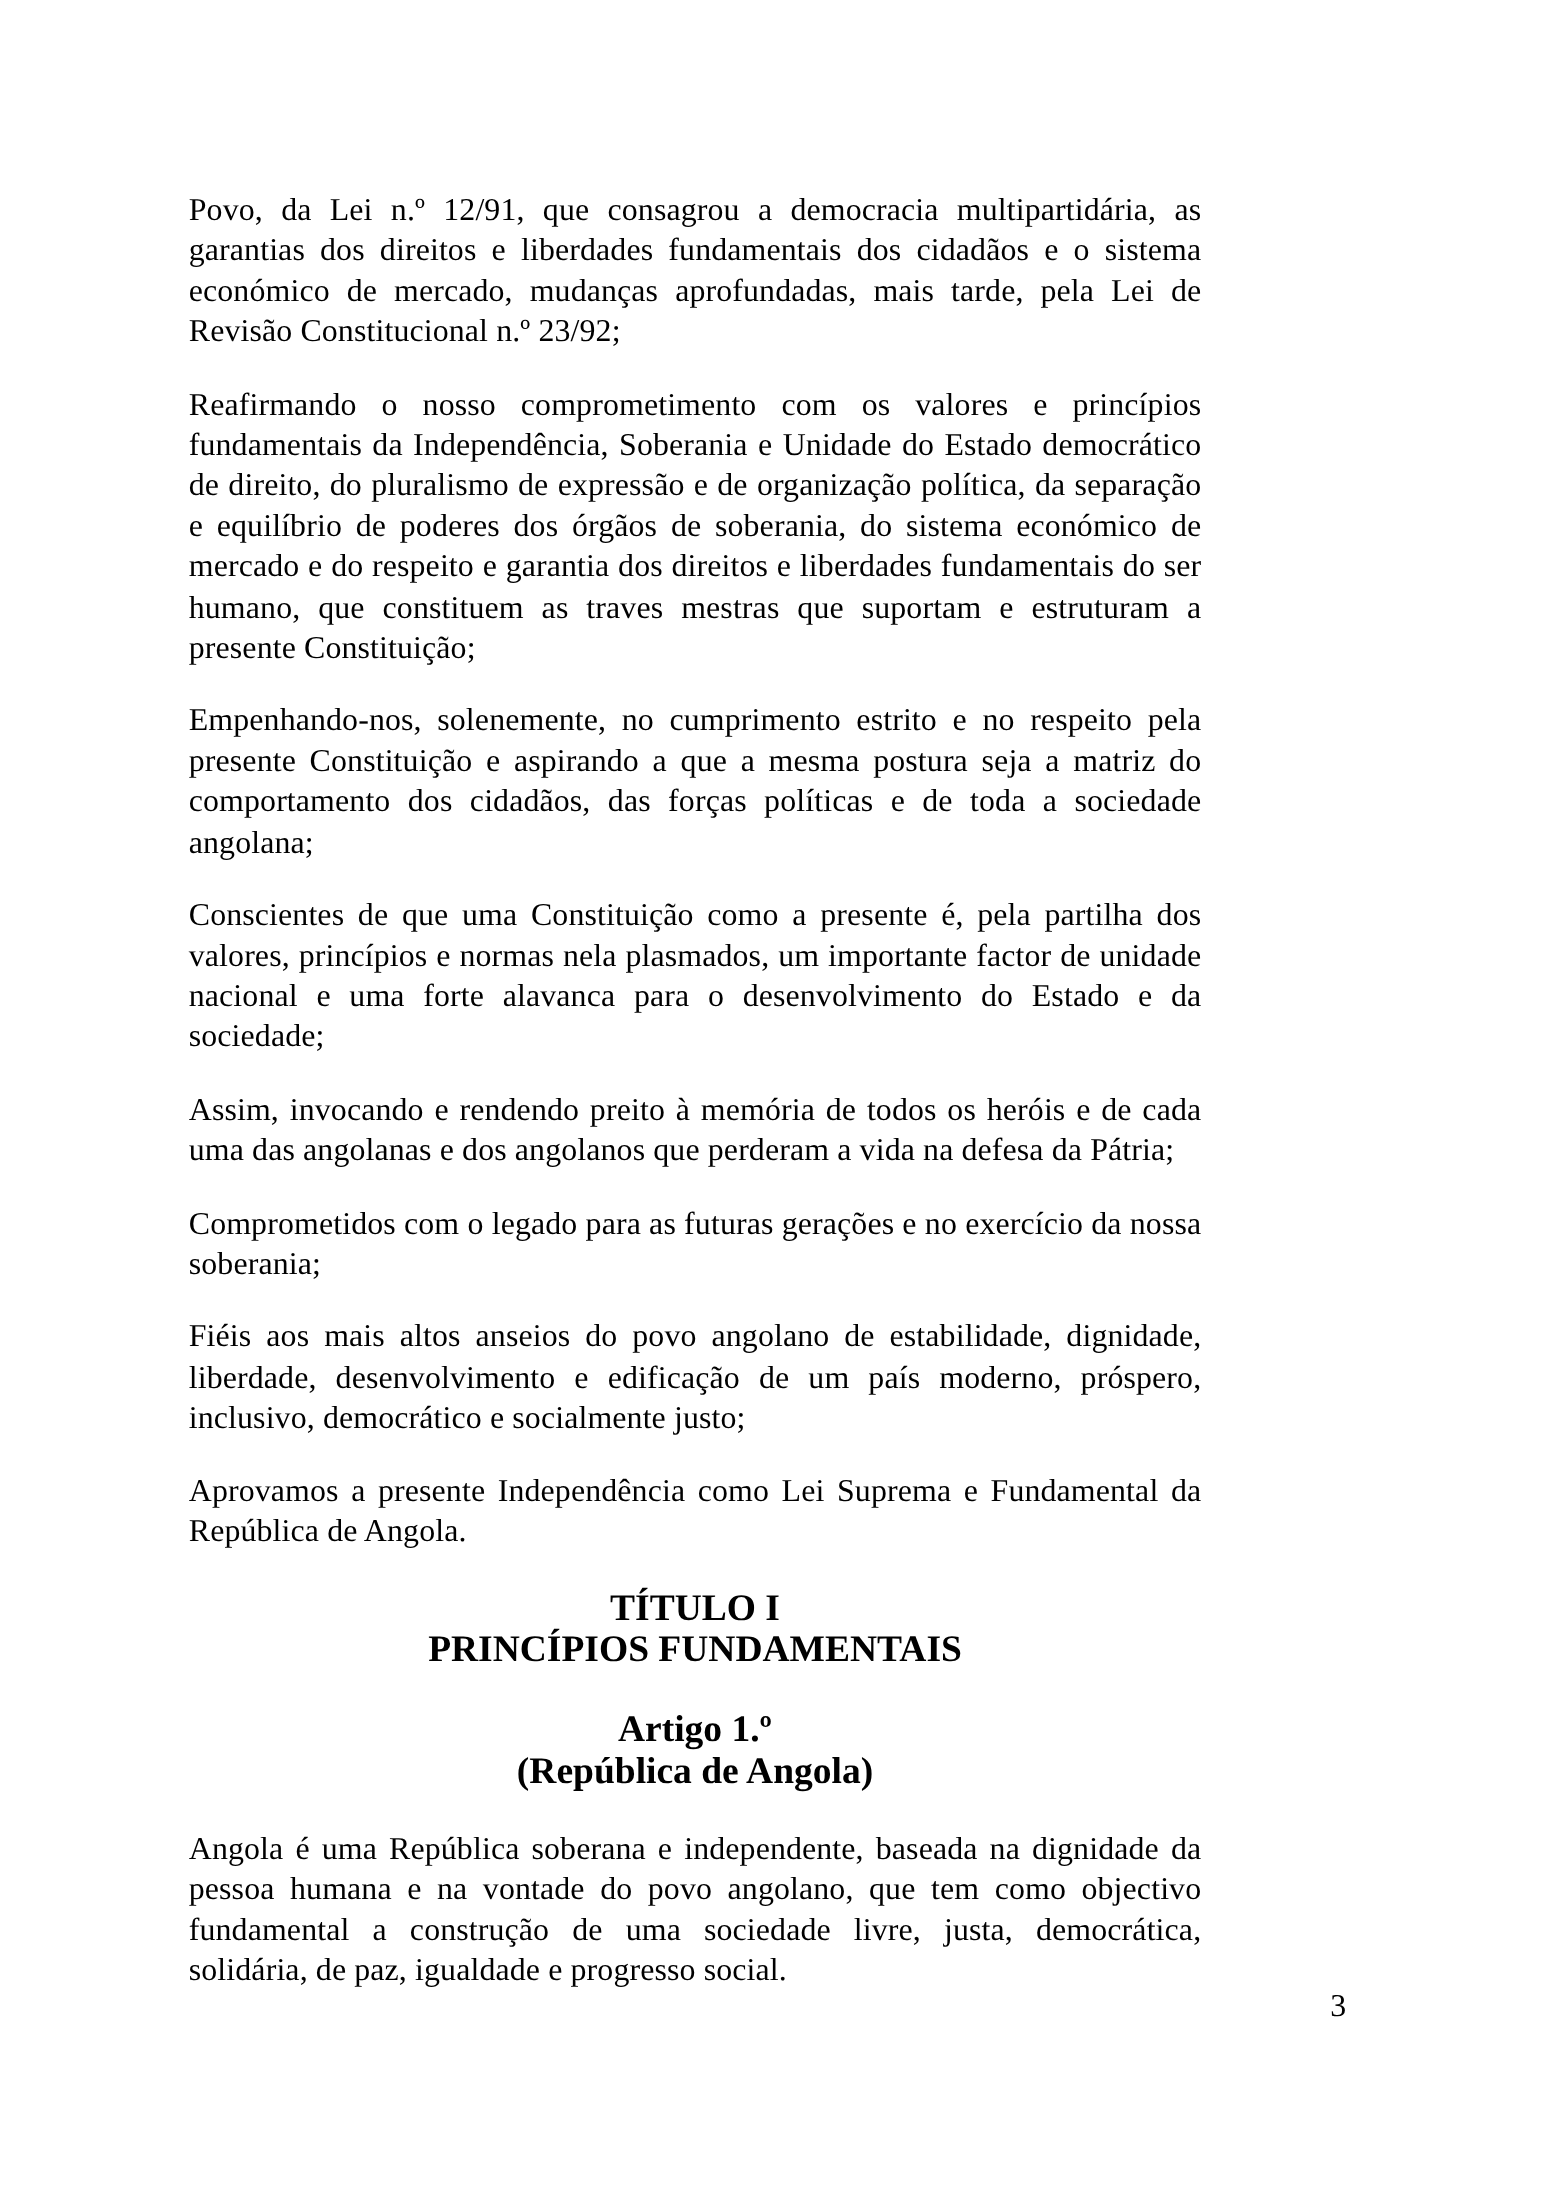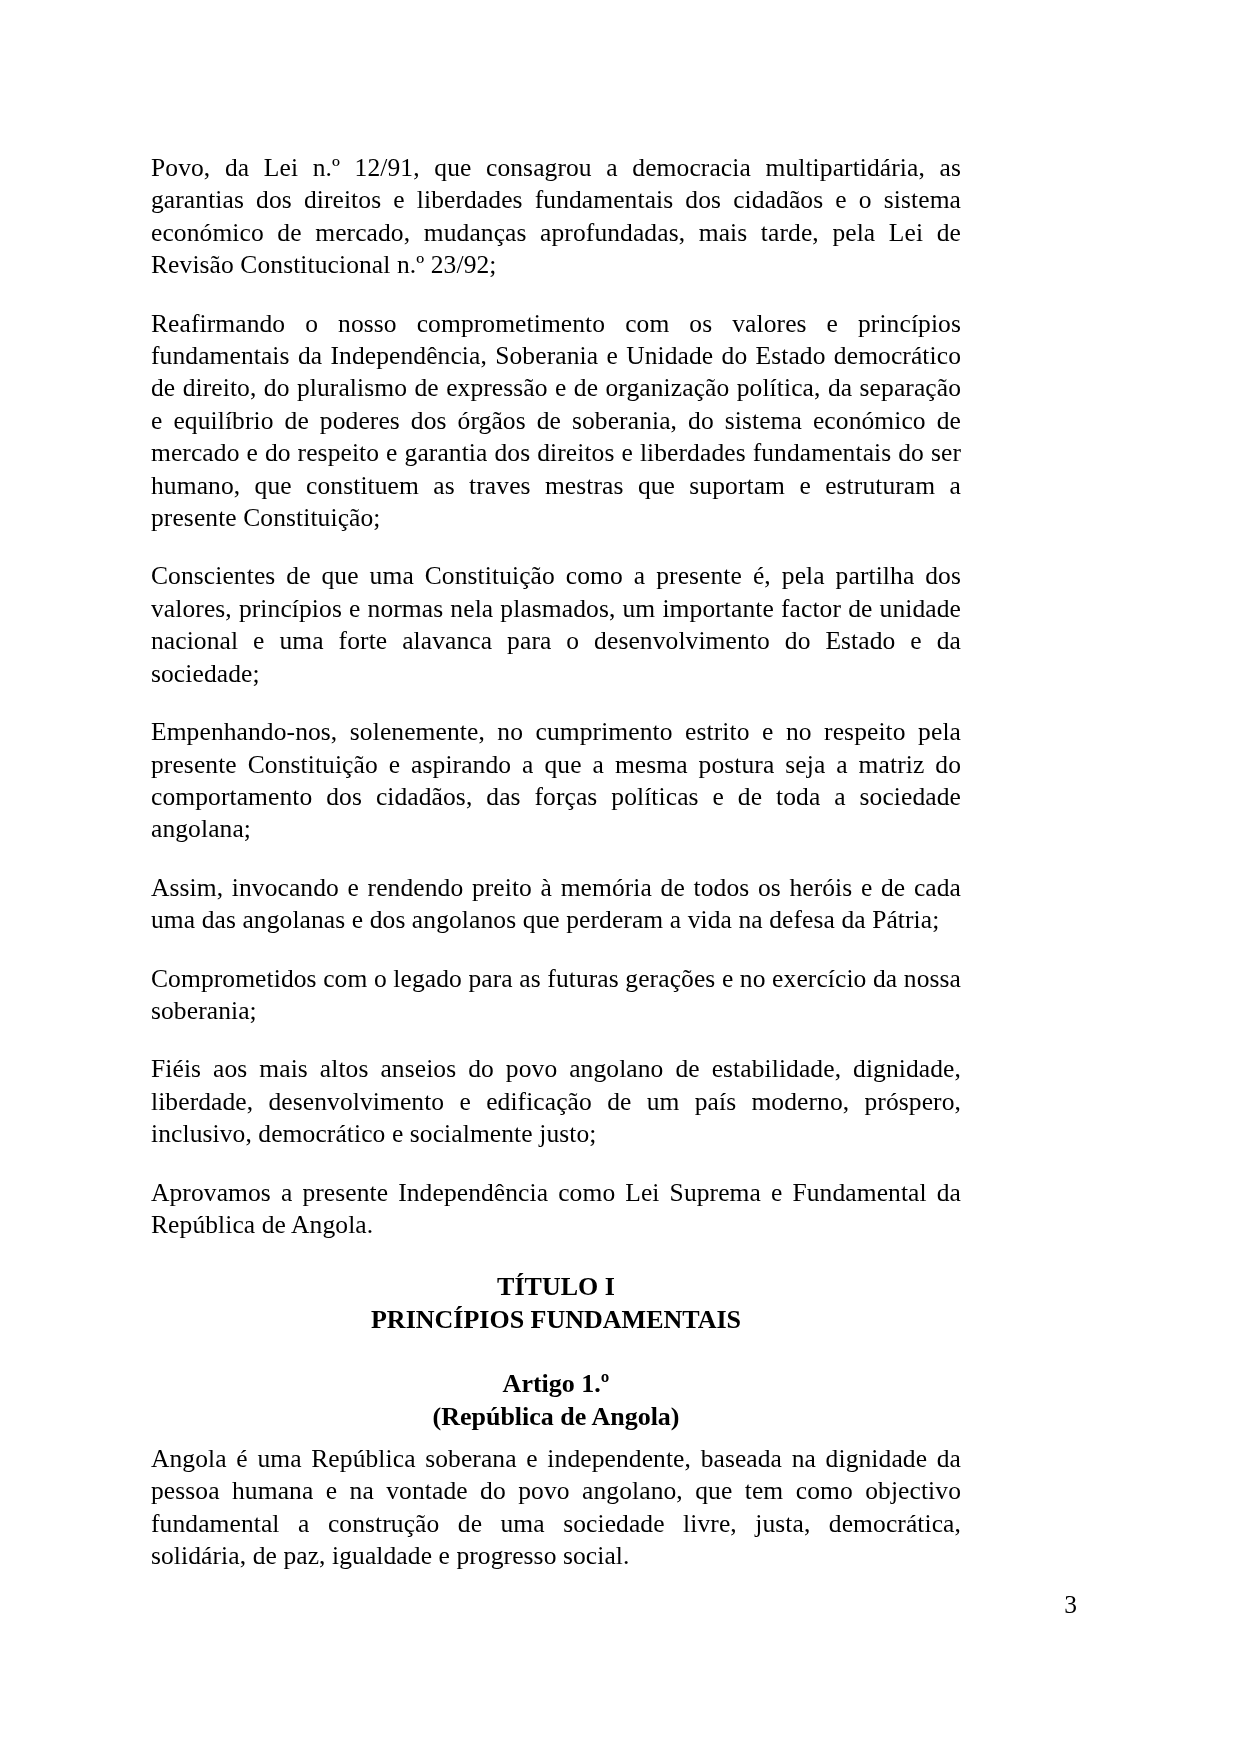--- a/index.html
+++ b/index.html
@@ -35,30 +35,30 @@
     letter-spacing: 0.1px;
     word-spacing: 0px;
   }
   p.body-para:last-child {
     margin-bottom: 4px;
   }
   .heading-block {
     margin: 0;
     text-align: center;
     font-weight: bold;
-    font-size: 26px;
+    font-size: 30px;
     line-height: 32.4px;
   }
   .title-group {
     margin-top: 30px;
     margin-bottom: 0;
   }
   .article-group {
     margin-top: 32px;
-    margin-bottom: 10px;
+    margin-bottom: 30px;
   }
   .heading-line {
     display: block;
   }
   .after-headings {
     margin-top: 0;
   }
   .page-number {
     position: absolute;
     right: 151px;
@@ -73,23 +73,23 @@
 <body>
 
 <div class="page">
 
   <div class="content">
 
     <p class="body-para">Povo, da Lei n.º 12/91, que consagrou a democracia multipartidária, as garantias dos direitos e liberdades fundamentais dos cidadãos e o sistema económico de mercado, mudanças aprofundadas, mais tarde, pela Lei de Revisão Constitucional n.º 23/92;</p>
 
     <p class="body-para">Reafirmando o nosso comprometimento com os valores e princípios fundamentais da Independência, Soberania e Unidade do Estado democrático de direito, do pluralismo de expressão e de organização política, da separação e equilíbrio de poderes dos órgãos de soberania, do sistema económico de mercado e do respeito e garantia dos direitos e liberdades fundamentais do ser humano, que constituem as traves mestras que suportam e estruturam a presente Constituição;</p>
 
+    <p class="body-para">Empenhando-nos, solenemente, no cumprimento estrito e no respeito pela presente Constituição e aspirando a que a mesma postura seja a matriz do comportamento dos cidadãos, das forças políticas e de toda a sociedade angolana;</p>
+
     <p class="body-para">Conscientes de que uma Constituição como a presente é, pela partilha dos valores, princípios e normas nela plasmados, um importante factor de unidade nacional e uma forte alavanca para o desenvolvimento do Estado e da sociedade;</p>
-
-    <p class="body-para">Empenhando-nos, solenemente, no cumprimento estrito e no respeito pela presente Constituição e aspirando a que a mesma postura seja a matriz do comportamento dos cidadãos, das forças políticas e de toda a sociedade angolana;</p>
 
     <p class="body-para">Assim, invocando e rendendo preito à memória de todos os heróis e de cada uma das angolanas e dos angolanos que perderam a vida na defesa da Pátria;</p>
 
     <p class="body-para">Comprometidos com o legado para as futuras gerações e no exercício da nossa soberania;</p>
 
     <p class="body-para">Fiéis aos mais altos anseios do povo angolano de estabilidade, dignidade, liberdade, desenvolvimento e edificação de um país moderno, próspero, inclusivo, democrático e socialmente justo;</p>
 
     <p class="body-para">Aprovamos a presente Independência como Lei Suprema e Fundamental da República de Angola.</p>
 
     <div class="heading-block title-group">

